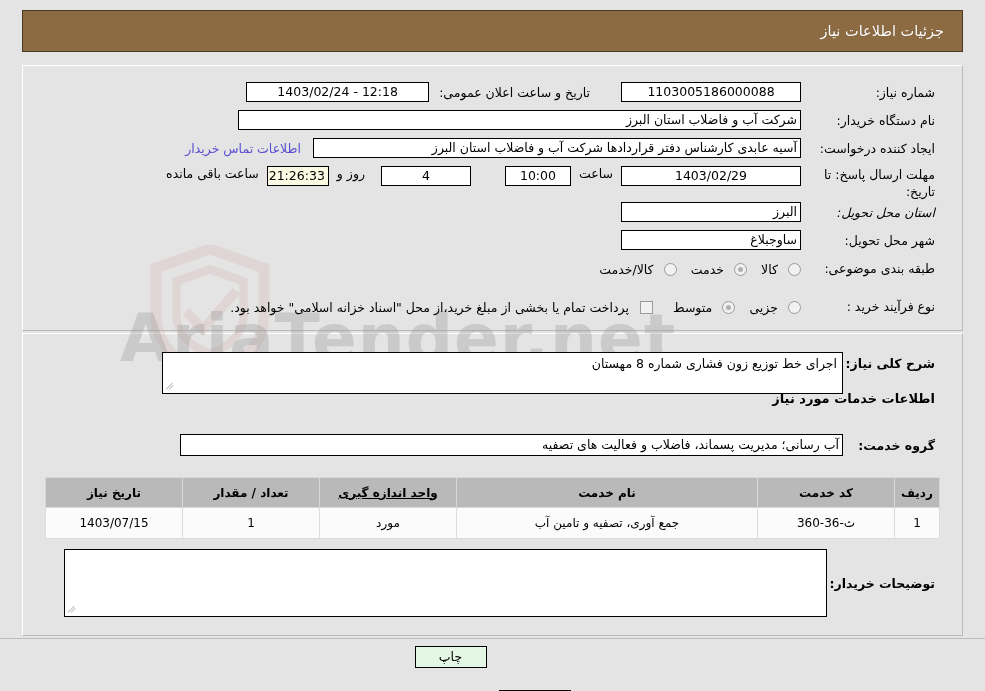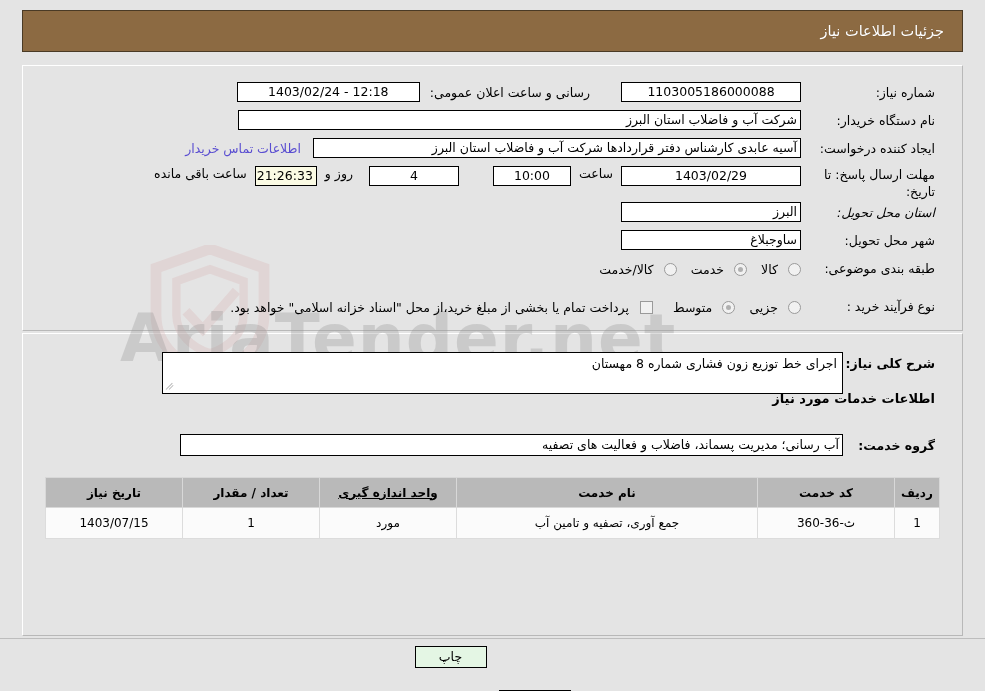--- a/index.html
+++ b/index.html
@@ -296,40 +296,40 @@
     <span class="title">جزئیات اطلاعات نیاز</span>
   </div>
 
   <div class="panel" id="panel-top"></div>
 
   <div class="row" style="top:82px; right:50px; z-index:6;">
     <span class="lbl" style="width:120px;">شماره نیاز:</span>
     <span class="tbox" style="width:180px; margin-right:14px;">1103005186000088</span>
   </div>
   <div class="row" style="top:82px; right:395px; z-index:6;">
-    <span class="lbl">رسانی و ساعت اعلان عمومی:</span>
+    <span class="lbl">تاریخ و ساعت اعلان عمومی:</span>
     <span class="tbox" style="width:183px; margin-right:10px;">12:18 - 1403/02/24</span>
   </div>
 
   <div class="row" style="top:110px; right:50px; z-index:6;">
     <span class="lbl" style="width:120px;">نام دستگاه خریدار:</span>
     <span class="tbox rt" style="width:563px; margin-right:14px;">شرکت آب و فاضلاب استان البرز</span>
   </div>
 
   <div class="row" style="top:138px; right:50px; z-index:6;">
     <span class="lbl" style="width:120px;">ایجاد کننده درخواست:</span>
     <span class="tbox rt" style="width:488px; margin-right:14px;">آسیه عابدی کارشناس دفتر قراردادها شرکت آب و فاضلاب استان البرز</span>
     <span class="linkish" style="margin-right:12px;">اطلاعات تماس خریدار</span>
   </div>
 
   <div class="row" style="top:166px; right:50px; z-index:6; align-items:flex-start;">
     <span class="lbl" style="width:120px; white-space:normal; line-height:17px;">مهلت ارسال پاسخ: تا تاریخ:</span>
     <span class="tbox" style="width:180px; margin-right:14px;">1403/02/29</span>
     <span class="lbl" style="margin-right:8px;">ساعت</span>
-    <span class="tbox" style="width:78px; margin-right:8px;">10:00</span>
+    <span class="tbox" style="width:66px; margin-right:8px;">10:00</span>
     <span class="tbox" style="width:90px; margin-right:34px;">4</span>
     <span class="lbl" style="margin-right:16px;">روز و</span>
     <span class="tbox cream" style="width:62px; margin-right:8px;">21:26:33</span>
     <span class="lbl" style="margin-right:8px;">ساعت باقی مانده</span>
   </div>
 
   <div class="row" style="top:202px; right:50px; z-index:6;">
     <span class="lbl" style="width:120px;font-style:italic;">استان محل تحویل:</span>
     <span class="tbox rt" style="width:180px; margin-right:14px;">البرز</span>
   </div>
@@ -406,20 +406,27 @@
           <td>ث-36-360</td>
           <td>جمع آوری، تصفیه و تامین آب</td>
           <td>مورد</td>
           <td>1</td>
           <td>1403/07/15</td>
         </tr>
       </tbody>
     </table>
   </div>
 
+  <div class="row" style="top:549px; right:50px; z-index:6; align-items:center;">
+    <span class="lbl bold" style="width:100px;">توضیحات خریدار:</span>
+    <span class="tarea" style="width:763px; height:68px; margin-right:8px;">
+      <span></span>
+      <span class="grip"></span>
+    </span>
+  </div>
 
   <div class="divider" style="top:638px;"></div>
 
   <div class="btn-bar">
     <div class="btn back">بازگشت</div>
     <div class="btn print">چاپ</div>
   </div>
 
 </div>
 

